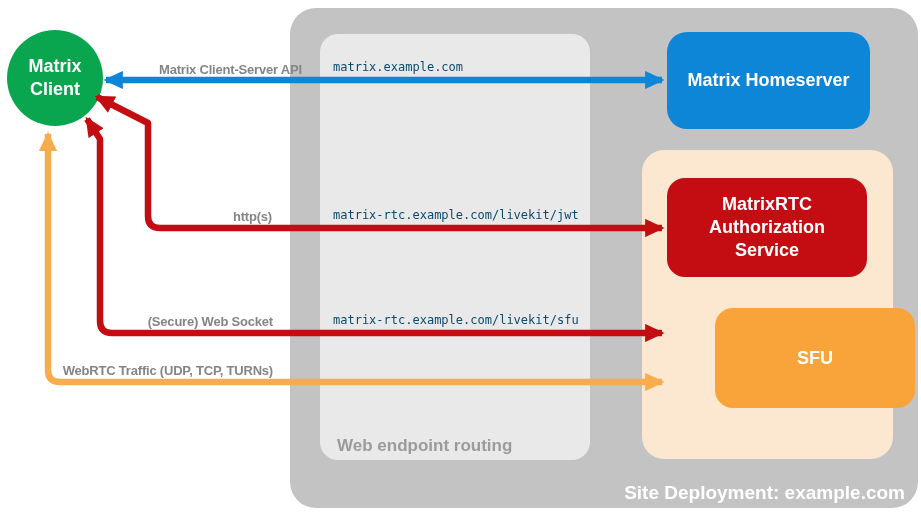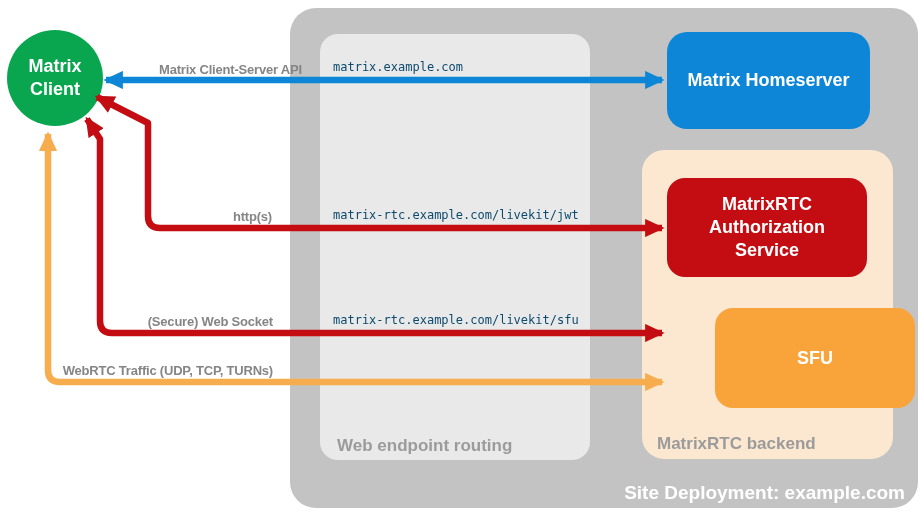--- a/index.html
+++ b/index.html
@@ -80,21 +80,20 @@
   <div class="outer-container"></div>
   <div class="site-label">Site Deployment: example.com</div>
 
   <div class="routing-panel"></div>
   <div class="panel-title routing-title">Web endpoint routing</div>
   <div class="endpoint ep-0">matrix.example.com</div>
   <div class="endpoint ep-2">matrix-rtc.example.com/livekit/sfu</div>
   <div class="endpoint ep-1">matrix-rtc.example.com/livekit/jwt</div>
 
   <div class="backend-panel"></div>
-  <div class="panel-title backend-title">MatrixRTC backend</div>
 
   <div class="node client-node">
     <span>Matrix Client</span>
   </div>
   <div class="node homeserver-node">
     <span>Matrix Homeserver</span>
   </div>
   <div class="node auth-node">
     <span>MatrixRTC Authorization Service</span>
   </div>

